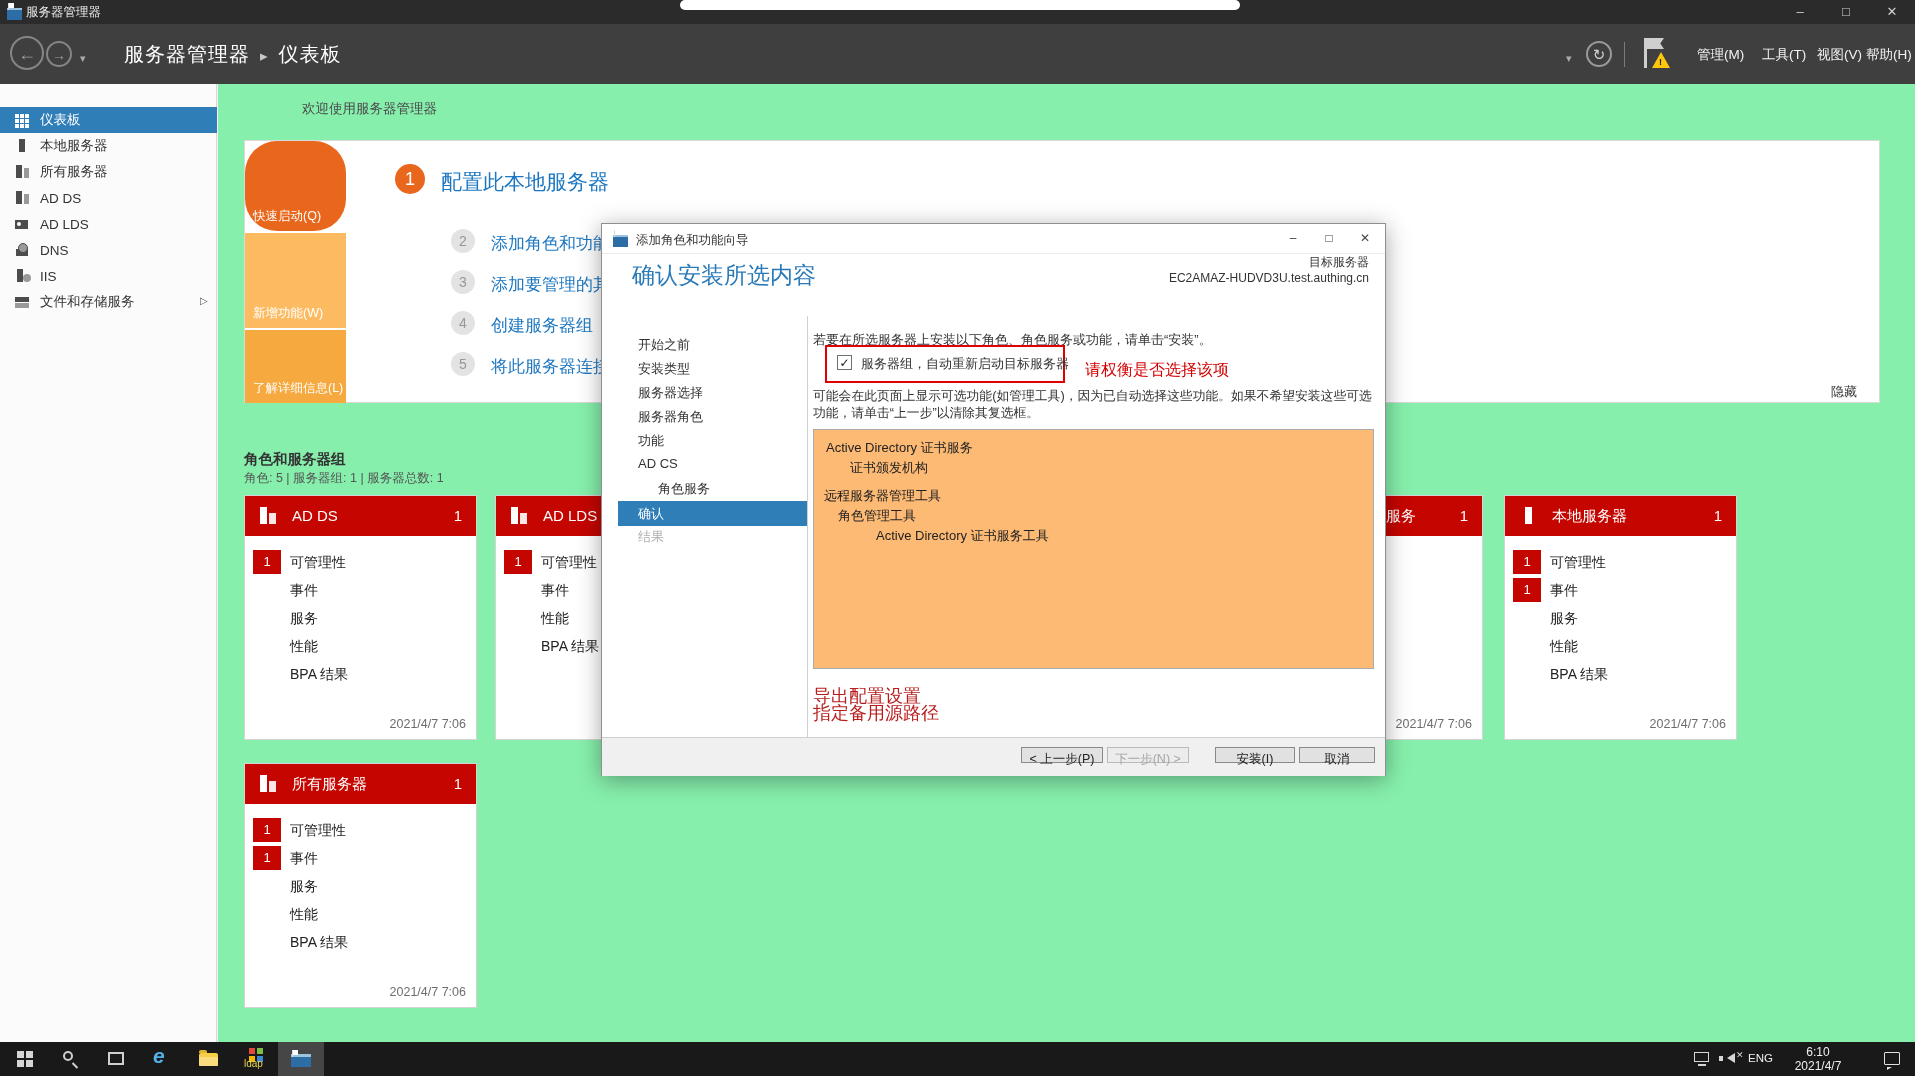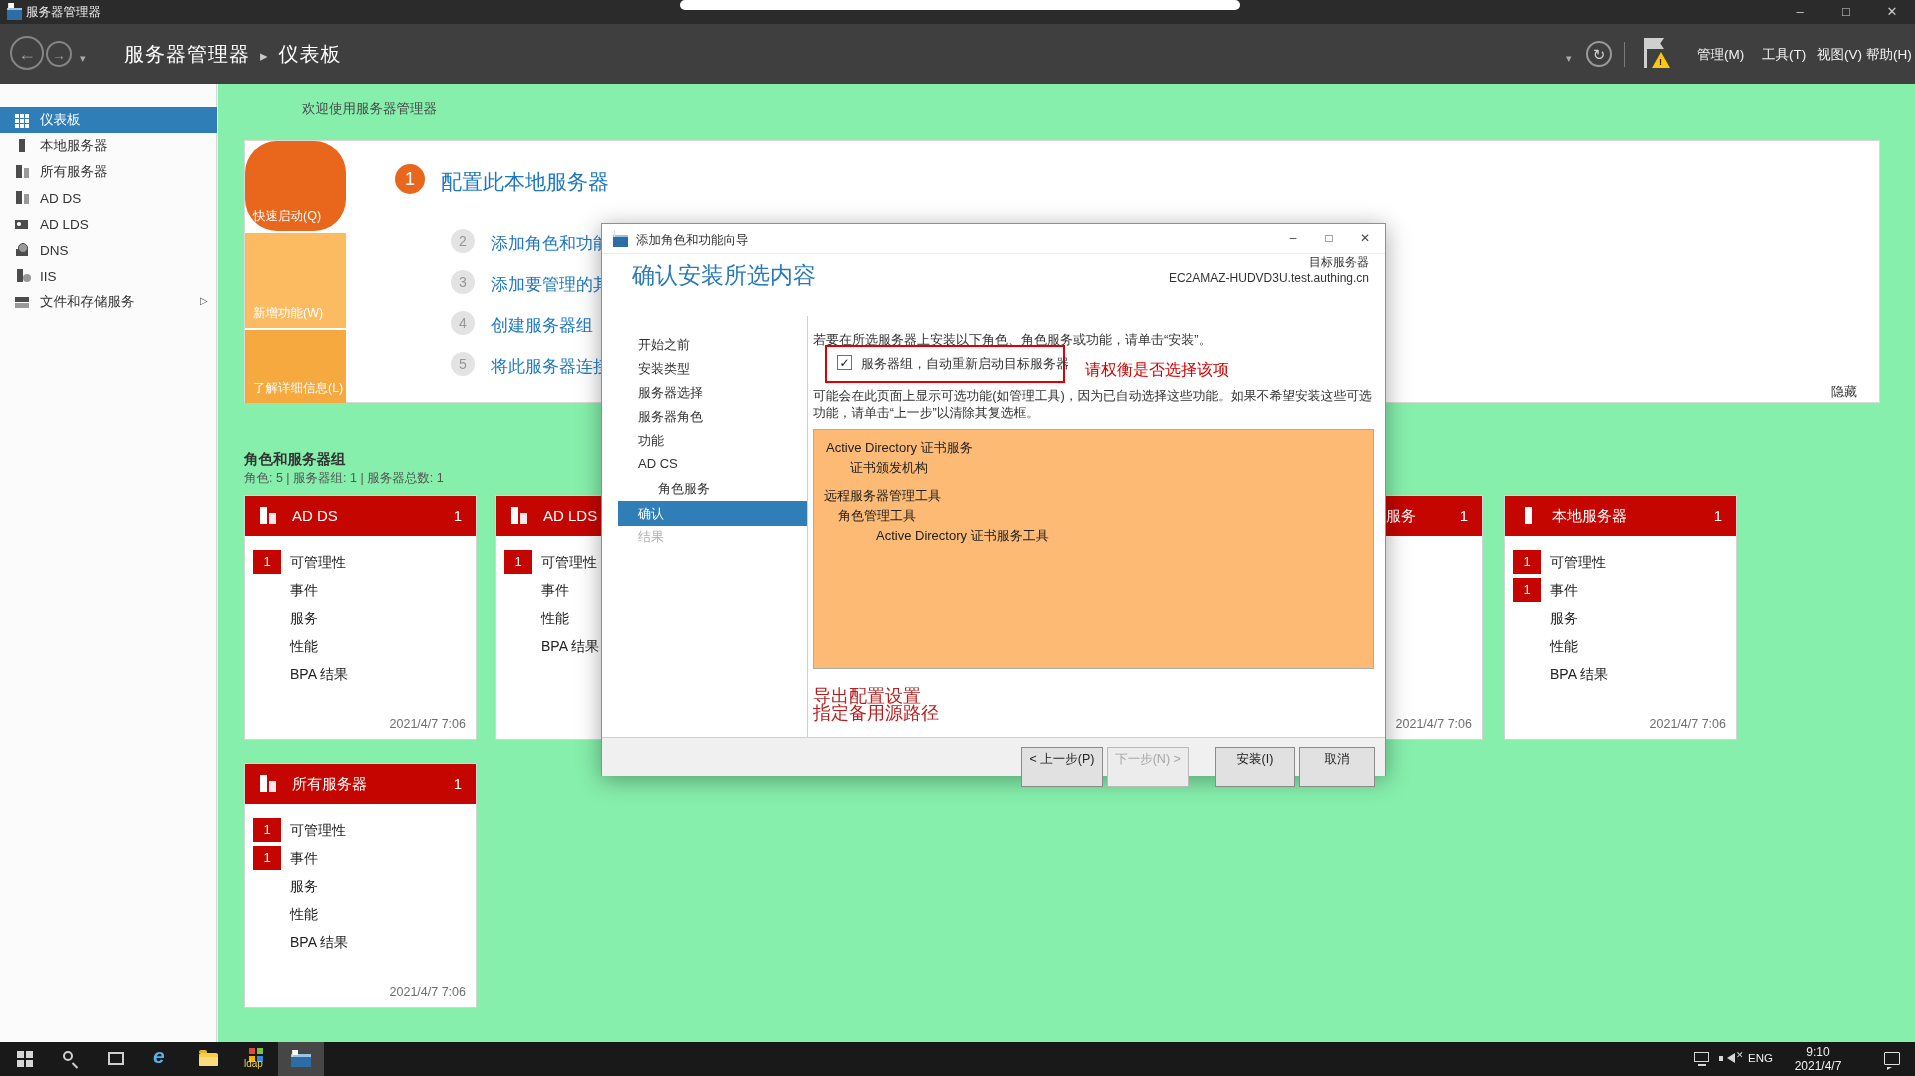--- a/index.html
+++ b/index.html
@@ -100,21 +100,21 @@
   #red-rect { position:absolute; left:223px; top:121px; width:240px; height:38px; border:2px solid #e00000; }
   #restart-checkbox { position:absolute; left:235px; top:131px; width:15px; height:15px; background:#fff; border:1px solid #707070; text-align:center; line-height:14px; font-size:12px; color:#111; }
   #restart-label { position:absolute; left:259px; top:131px; font-size:13px; color:#333; }
   #red-note { position:absolute; left:483px; top:136px; font-size:16px; color:#d40000; }
   #optional-note { position:absolute; left:211px; top:163px; width:566px; font-size:12.8px; color:#333; line-height:17px; }
   #sel-box { position:absolute; left:211px; top:205px; width:561px; height:240px; background:#fdba74; border:1px solid #ababab; padding:8px 10px; }
   .sel-item { font-size:13px; color:#222; line-height:20px; white-space:nowrap; }
   .gap-before { margin-top:8px; }
   .dlg-link { position:absolute; left:211px; font-size:18px; color:#b91c1c; }
   #dlg-footer { position:absolute; left:0; top:513px; width:100%; height:39px; background:#f0f0f0; border-top:1px solid #cfcfcf; }
-  .dlg-button { position:absolute; top:9px; height:40px; background:#e1e1e1; border:1px solid #8a8a8a; font-size:12.5px; color:#222; text-align:center; line-height:22px; }
+  .dlg-button { position:absolute; top:9px; height:16px; background:#e1e1e1; border:1px solid #8a8a8a; font-size:12.5px; color:#222; text-align:center; line-height:22px; }
   .dlg-button.disabled { color:#a6a6a6; border-color:#bababa; background:#ececec; }
 
   
   #taskbar { position:absolute; left:0; top:1042px; width:1915px; height:34px; background:#191919; z-index:45; }
   .tb-slot { position:absolute; top:0; width:46px; height:34px; }
   .tb-slot.active { background:#464646; }
   .tb-start i { position:absolute; left:15px; top:9px; width:7px; height:7px; background:#d6d6d6; box-shadow:9px 0 #d6d6d6,0 9px #d6d6d6,9px 9px #d6d6d6; }
   .tb-search i { position:absolute; left:15px; top:9px; width:10px; height:10px; border:2px solid #cfcfcf; border-radius:50%; }
   .tb-search i::after { content:""; position:absolute; left:9px; top:9px; width:2px; height:7px; background:#cfcfcf; transform:rotate(-45deg); }
   .tb-task i { position:absolute; left:14px; top:10px; width:16px; height:13px; border:2px solid #cfcfcf; }
@@ -431,17 +431,17 @@
   </div>
   <div class="tb-slot tb-sm active" style="left:278px;">
     <span class="sm-ico"></span>
   </div>
 
   <i class="tray-ico net-i" style="left:1694px;"></i>
   <i class="tray-ico mute-i" style="left:1722px; top:11px;"></i>
   <span class="mute-x" style="left:1736px;">✕</span>
   <span id="tray-lang">ENG</span>
   <div id="tray-clock">
-    <div>9:10</div>
+    <div>6:10</div>
     <div>2021/4/7</div>
   </div>
   <i class="tray-ico ac-i" style="left:1884px;"></i>
 </div>
 
 </body></html>

